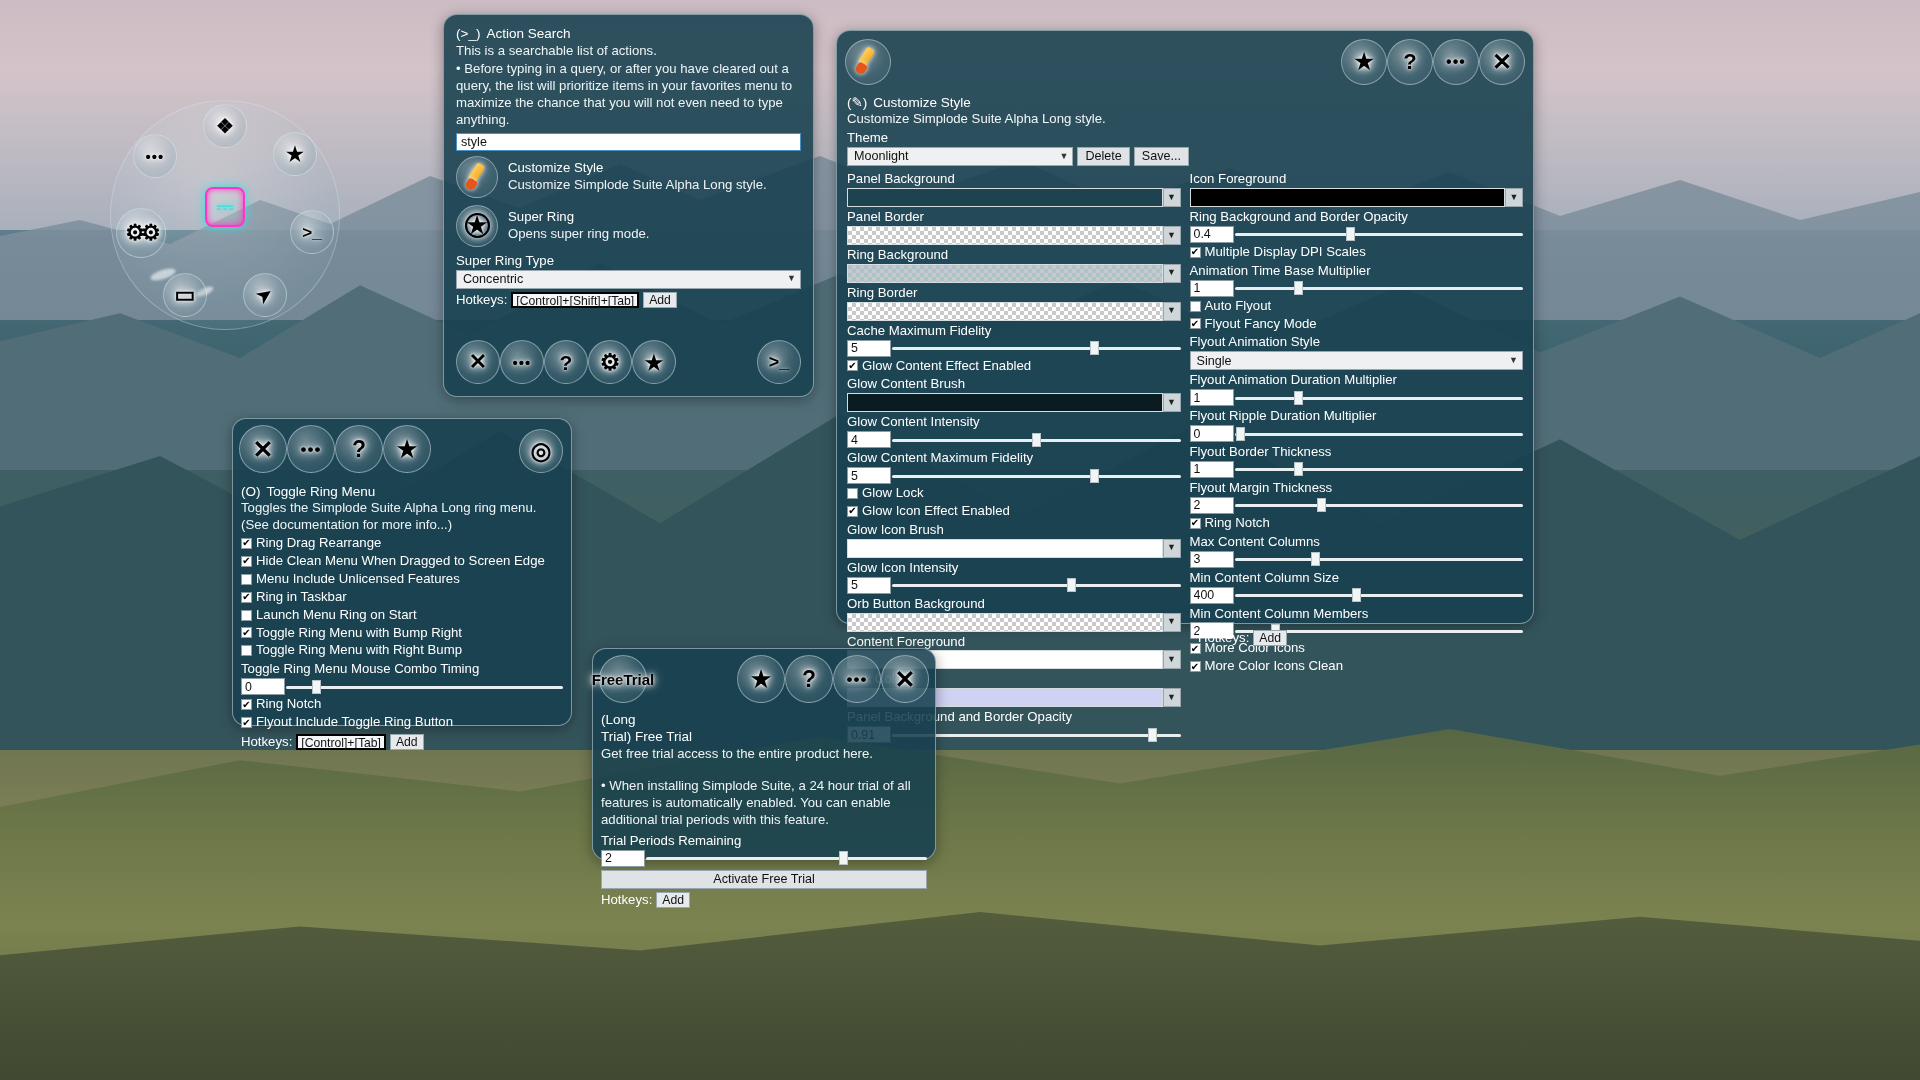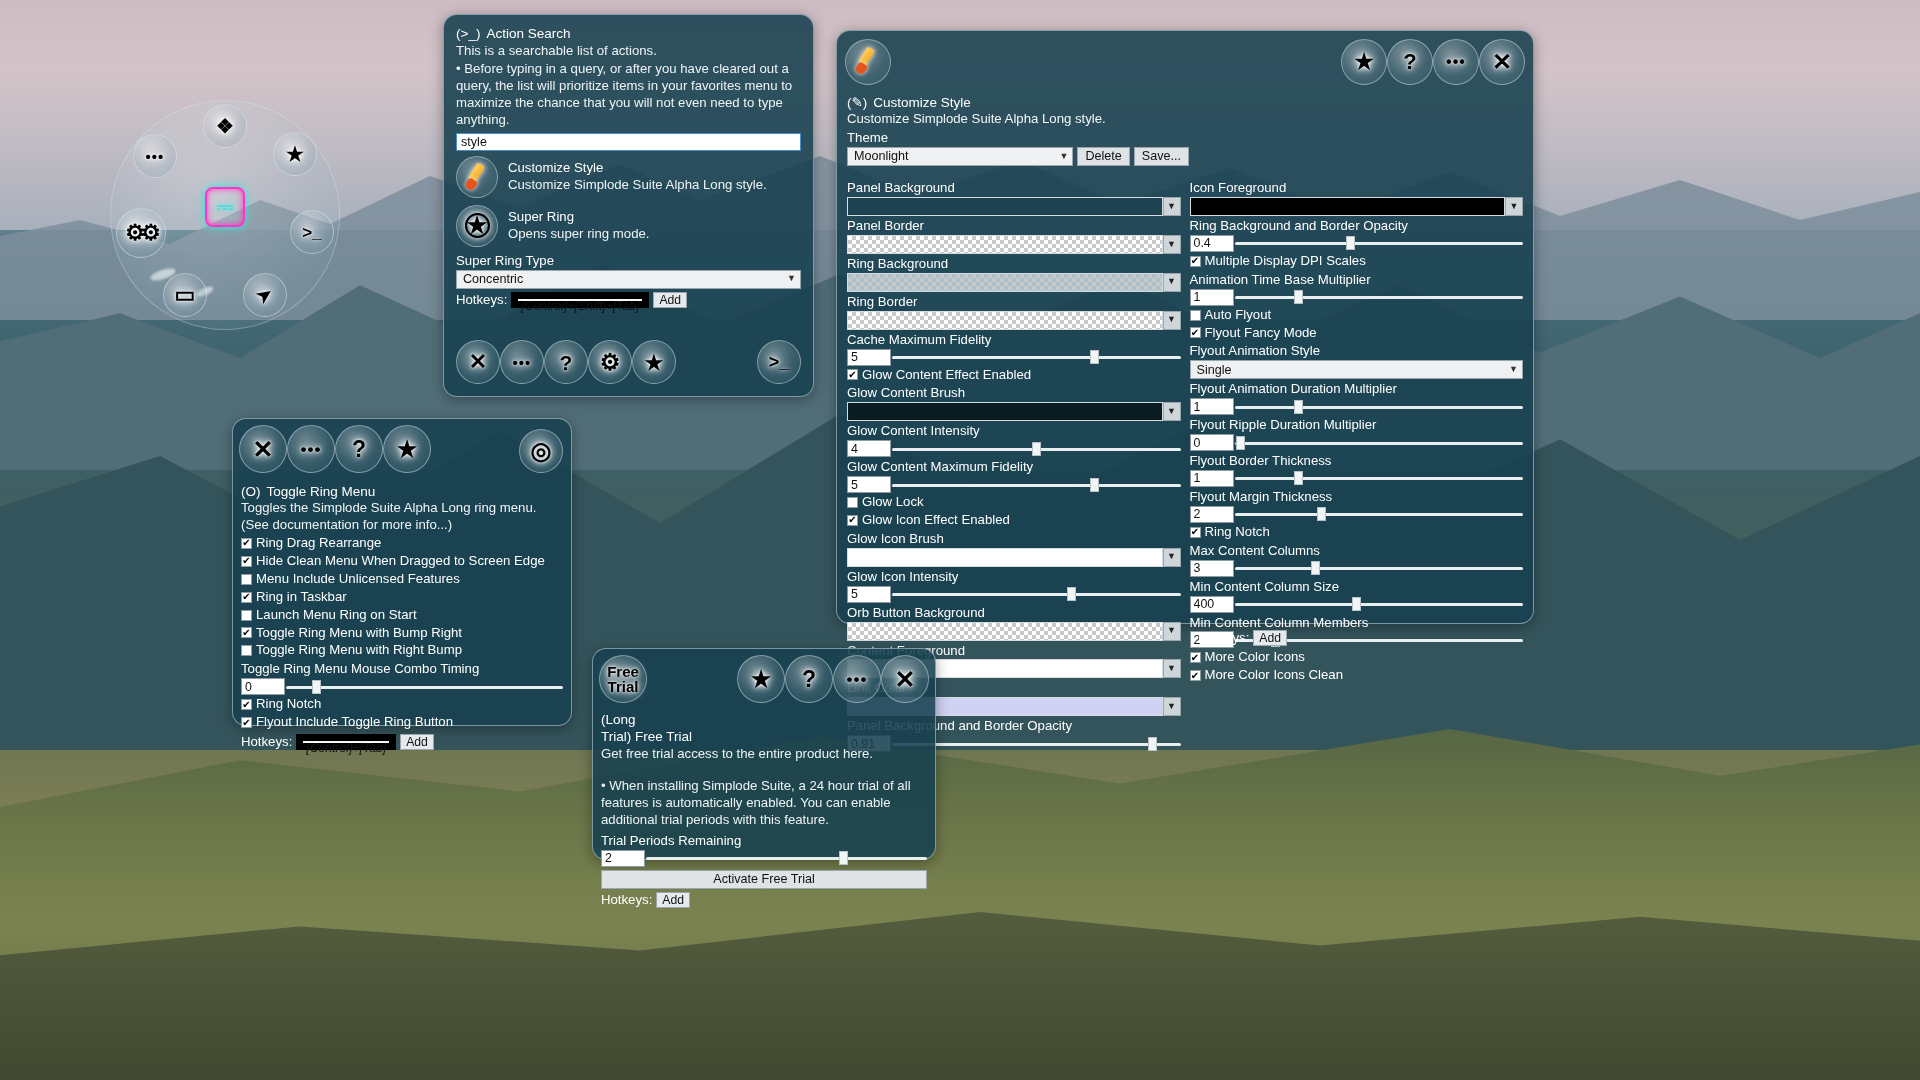--- a/index.html
+++ b/index.html
@@ -135,22 +135,22 @@
     width:11px; height:11px; background:#ffffff; border:1px solid #8c9aa2;
     display:flex; align-items:center; justify-content:center;
     font-size:10px; color:#000; line-height:1; flex:none;
   }
   .chk.on::after{ content:"\2714"; font-size:10px; }
   .chkrow span.t { font-size:13.2px; color:#fff; white-space:nowrap; }
 
   .hk { display:flex; align-items:center; gap:4px; margin-top:3px;}
   .hk .hklbl{ font-size:13.2px; }
   .hk .keys {
-    background:#f4f6f7; color:#111; border:7px solid #000000;
-    font-size:12.2px; padding:0 3px; height:16px; line-height:14px;font-style:italic;
+    background:#f4f6f7; color:#111; border:2px solid #000000;
+    font-size:12.2px; padding:0 3px; height:16px; line-height:14px;
   }
   .hk .addb {
     background:#e6eaec; color:#111; border:1px solid #9aa6ad;
     font-size:12.2px; padding:0 5px; height:16px; line-height:14px; cursor:pointer;
   }
 
   
   .orb {
     border-radius:50%;
     background: radial-gradient(circle at 38% 32%, rgba(255,255,255,.34), rgba(150,180,190,.20) 55%, rgba(90,125,135,.22) 100%);
@@ -377,21 +377,21 @@
     <div class="lbl">Theme</div>
     <div style="display:flex;gap:4px;align-items:center;width:342px;">
       <div class="combo" style="flex:1">
         <span class="cv">Moonlight</span>
         <span class="caret">▼</span>
       </div>
       <button class="btn">Delete</button>
       <button class="btn">Save...</button>
     </div>
 
-    <div class="style-cols" style="margin-top:12px;">
+    <div class="style-cols" style="margin-top:3px;">
       <div class="style-col" id="col-left">
           <div class="unit">
             <div class="lbl">Panel Background</div>
             <div class="brushrow">
               <div class="brush solid-dark"></div>
               <div class="cbtn">▼</div>
             </div>
           </div>
           <div class="unit">
             <div class="lbl">Panel Border</div>
@@ -752,21 +752,21 @@
     <div class="hk">
       <span class="hklbl">Hotkeys:</span>
       <span class="keys">[Control]+[Tab]</span>
       <span class="addb">Add</span>
     </div>
   </div>
 </div>
 
 <div class="panel" id="p-trial">
   <div style="position:absolute;left:6px;top:6px;">
-    <div class="orb" style="width:48px;height:48px;flex-direction:column;">
+    <div class="orb" style="width:48px;height:48px;flex-direction:row;">
       <span class="g" style="font-size:15px">Free</span>
       <span class="g" style="font-size:15px">Trial</span>
     </div>
   </div>
   <div style="position:absolute;right:6px;top:6px;display:flex;">
     <div class="orb" style="width:48px;height:48px">
         <span class="g" style="font-size:23px">★</span>
       </div>
     <div class="orb" style="width:48px;height:48px">
         <span class="g" style="font-size:23px">?</span>

